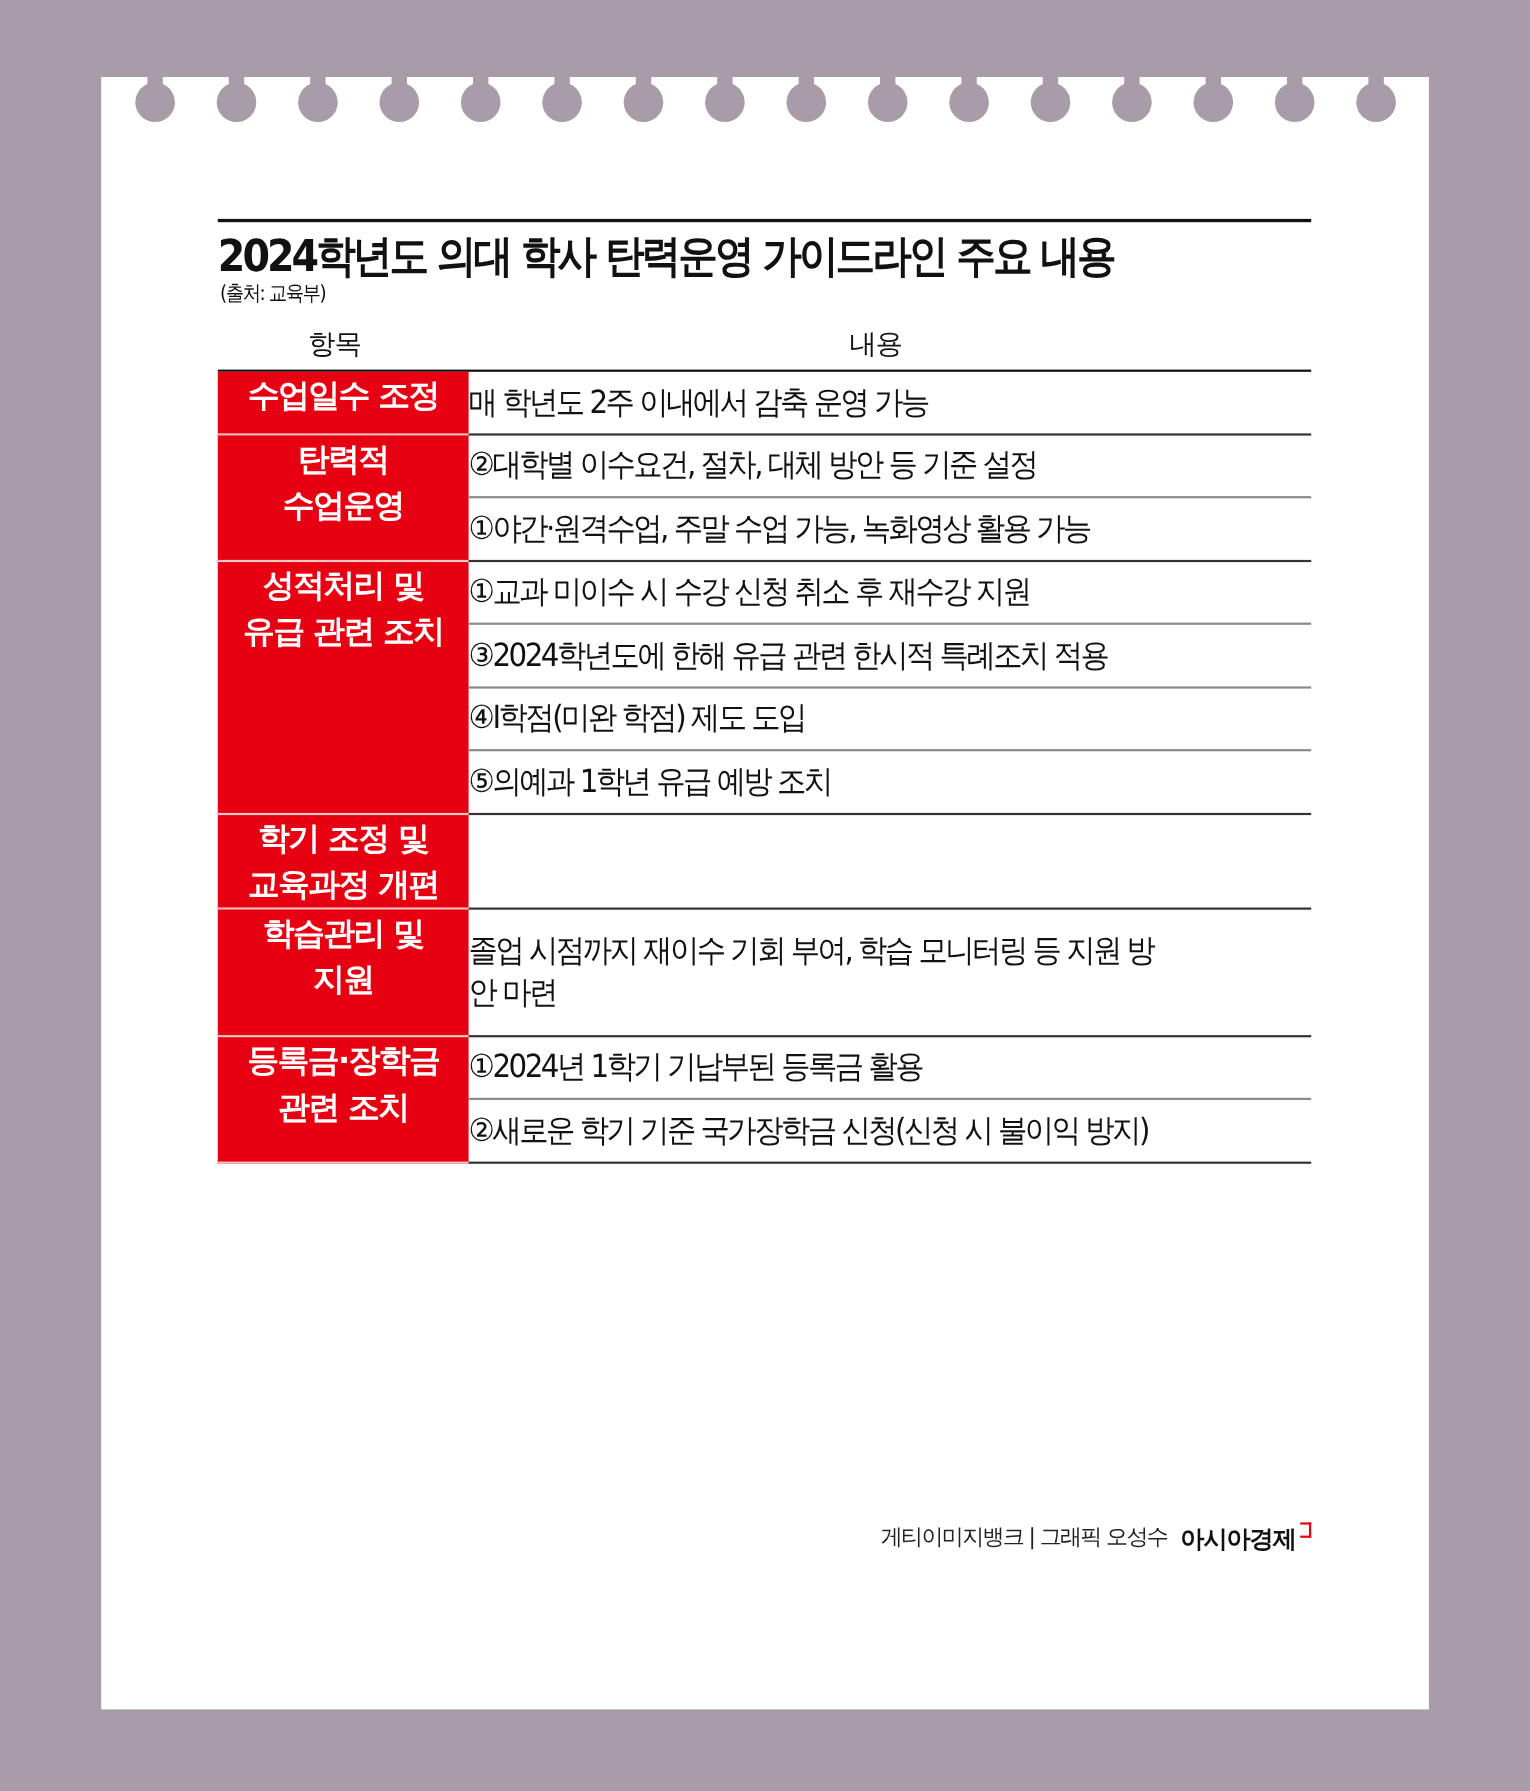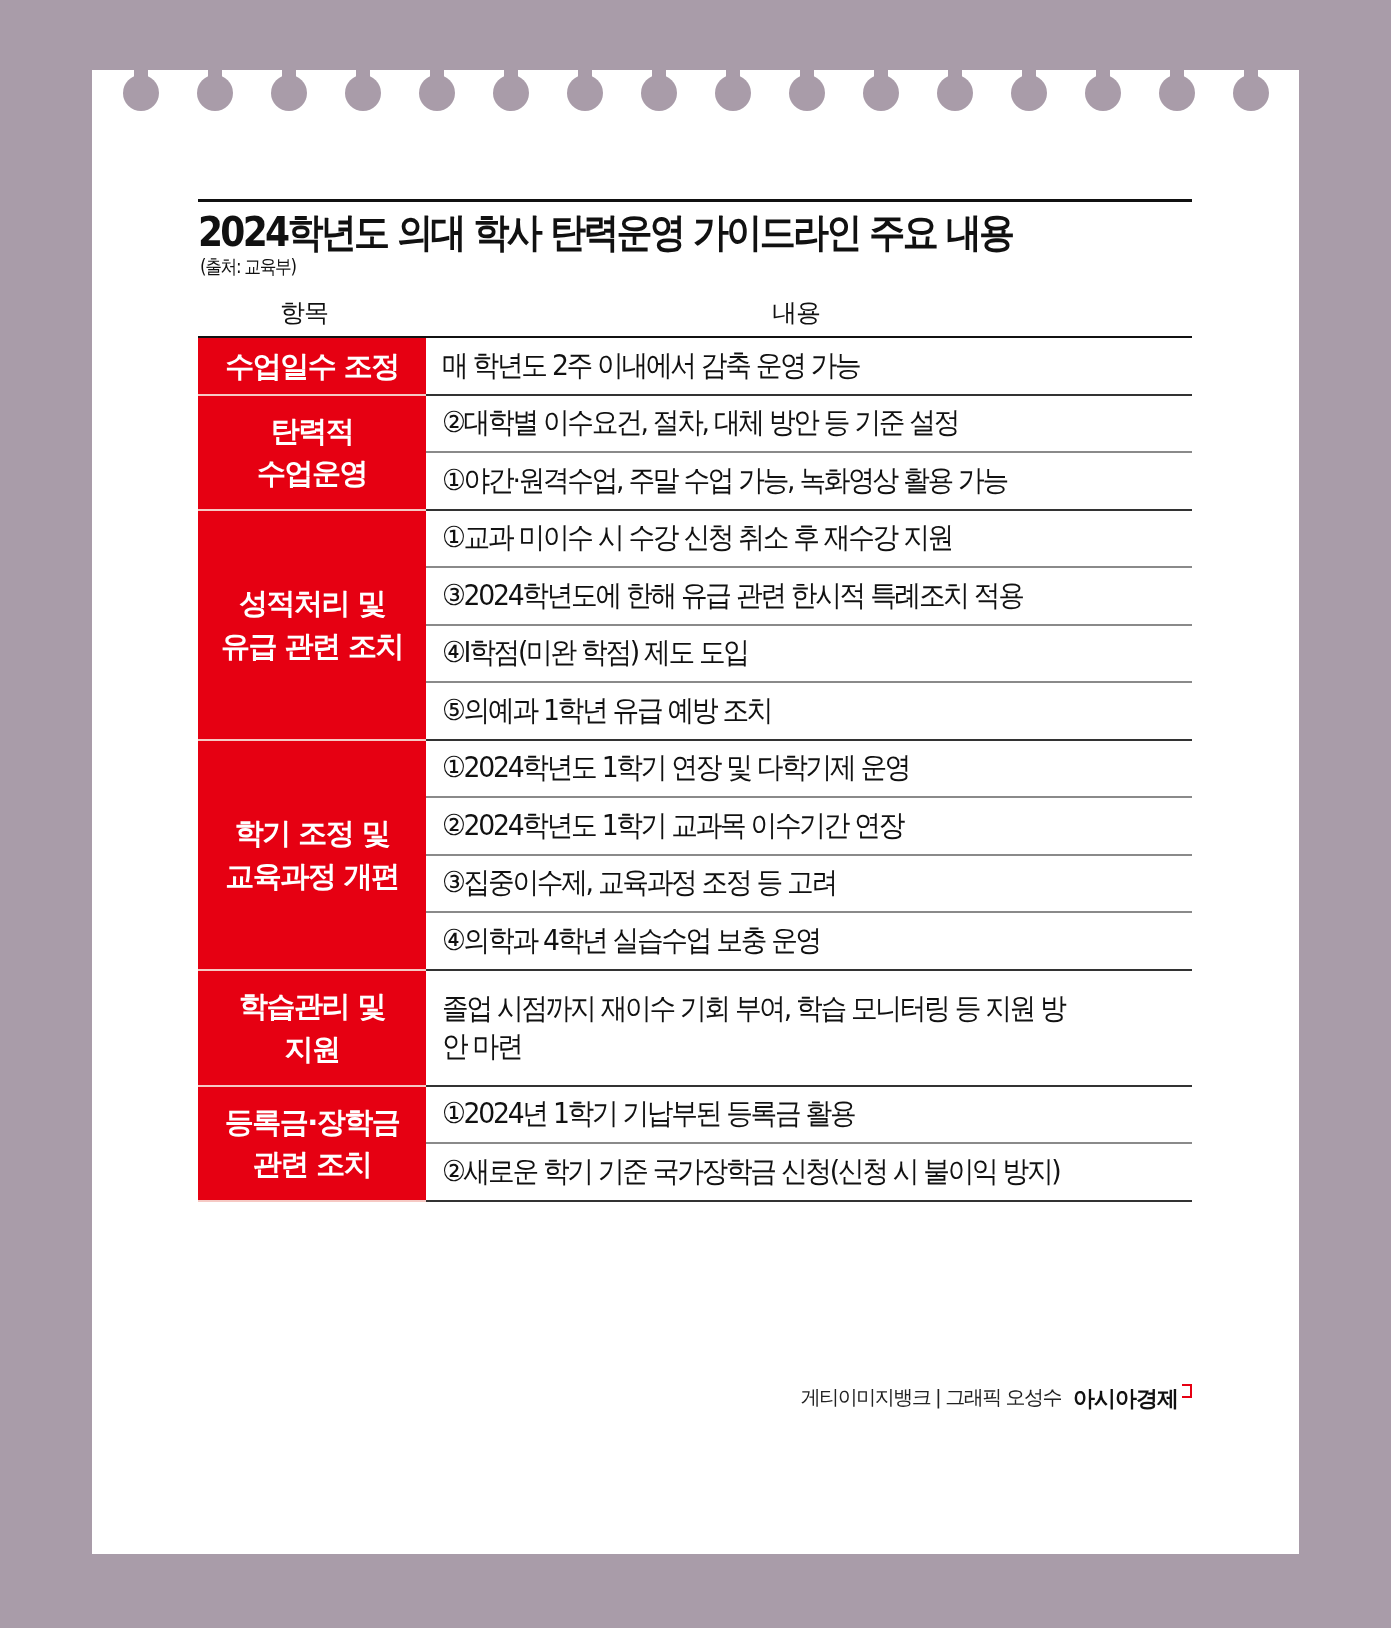--- a/index.html
+++ b/index.html
@@ -41,28 +41,28 @@
     position: absolute; top: 296px; font-size: 25px; letter-spacing: -1px; white-space: nowrap;
   }
   .table {
     position: absolute; left: 198px; top: 336px; width: 994px;
     border-top: 2px solid #111;
   }
   .group { display: flex; position: relative; border-bottom: 2px solid #333; }
   .group.last { border-bottom: 2px solid #888; }
   .cat {
     width: 228px; background: #e60012; color: #fff;
-    display: flex; align-items: center; justify-content: center; text-align: center;
+    display: flex; justify-content: center; text-align: center;
     font-size: 29px; font-weight: bold; line-height: 1.45; letter-spacing: -1.5px;
     border-bottom: 2px solid #f6c9c4; margin-bottom: -2px;
   }
   .items { flex: 1; display: flex; flex-direction: column; }
   .item {
     height: 55.5px; display: flex; align-items: center;
-    padding-left: 16px; font-size: 29px; letter-spacing: -2.5px;
+    font-size: 29px; letter-spacing: -2.5px;
     white-space: nowrap; border-bottom: 2px solid #8a8a8a;
   }
   .item:last-child { border-bottom: none; }
   .item.tall { height: 114px; white-space: normal; line-height: 1.3; align-items: center; }
   .item span { display: inline-block; transform: scaleX(0.92); transform-origin: left; }
   .footer {
     position: absolute; right: 199px; top: 1384px; display: flex; gap: 12px;
     white-space: nowrap;
   }
   .footer .credit { font-size: 20px; letter-spacing: -1.5px; color: #222; }
@@ -193,34 +193,20 @@
       <div class="item">
           <span>⑤의예과 1학년 유급 예방 조치</span>
         </div>
     </div>
   </div>
 
   <div class="group">
     <div class="cat">
         <span>학기 조정 및<br>교육과정 개편</span>
       </div>
-    <div class="items">
-      <div class="item">
-          <span>①2024학년도 1학기 연장 및 다학기제 운영</span>
-        </div>
-      <div class="item">
-          <span>②2024학년도 1학기 교과목 이수기간 연장</span>
-        </div>
-      <div class="item">
-          <span>③집중이수제, 교육과정 조정 등 고려</span>
-        </div>
-      <div class="item">
-          <span>④의학과 4학년 실습수업 보충 운영</span>
-        </div>
-    </div>
   </div>
 
   <div class="group">
     <div class="cat">
         <span>학습관리 및<br>지원</span>
       </div>
     <div class="items">
       <div class="item tall">
           <span style="max-width:680px">졸업 시점까지 재이수 기회 부여, 학습 모니터링 등 지원 방안 마련</span>
         </div>

